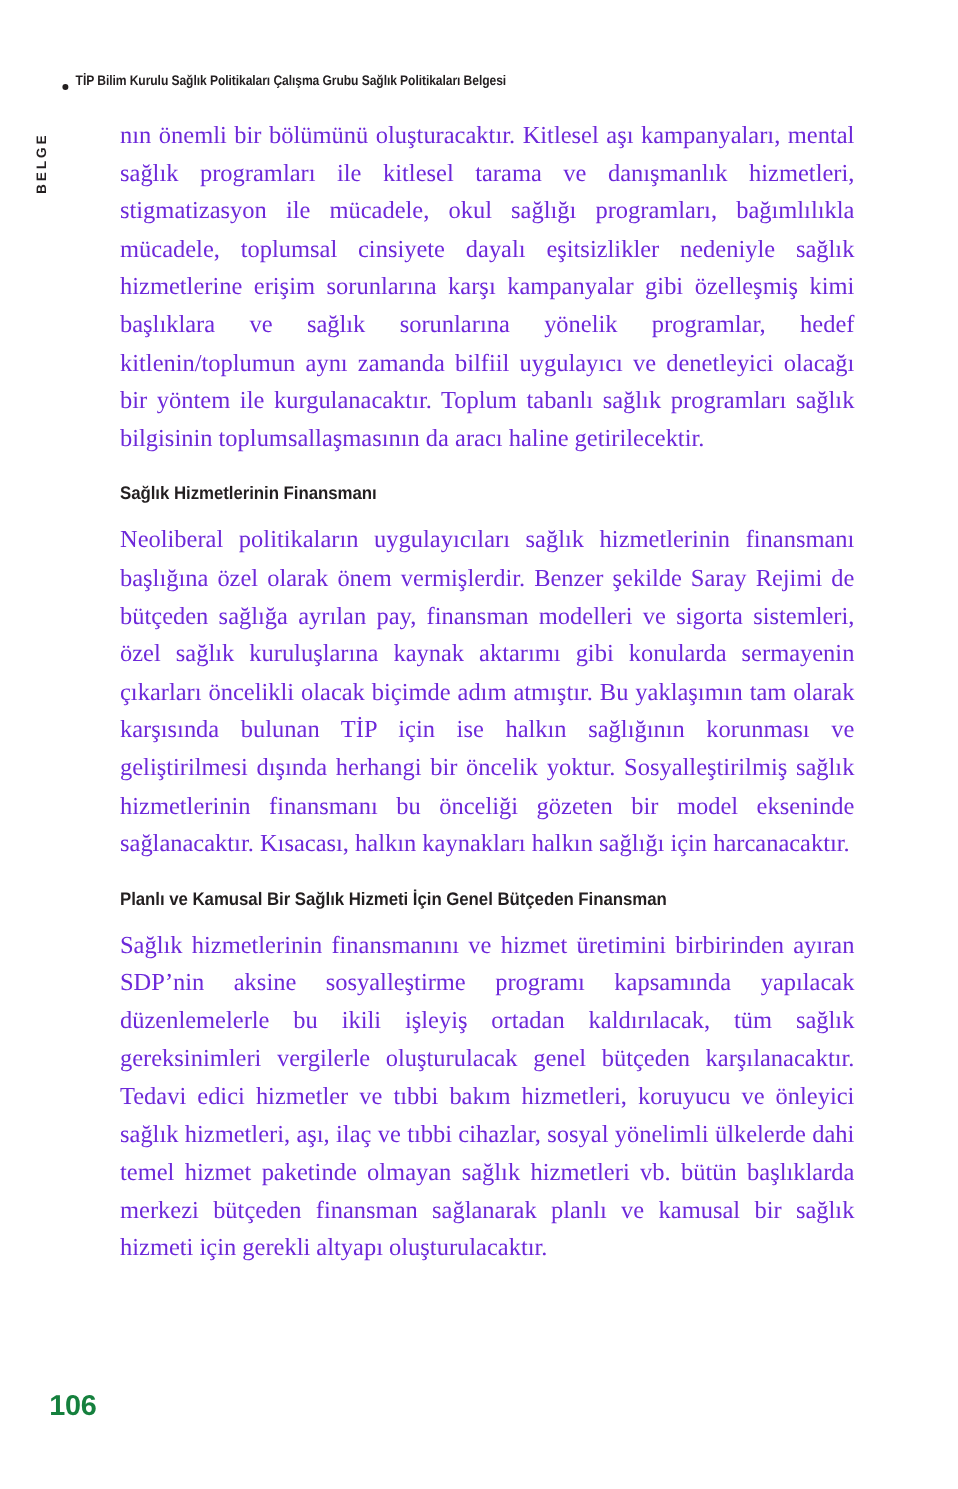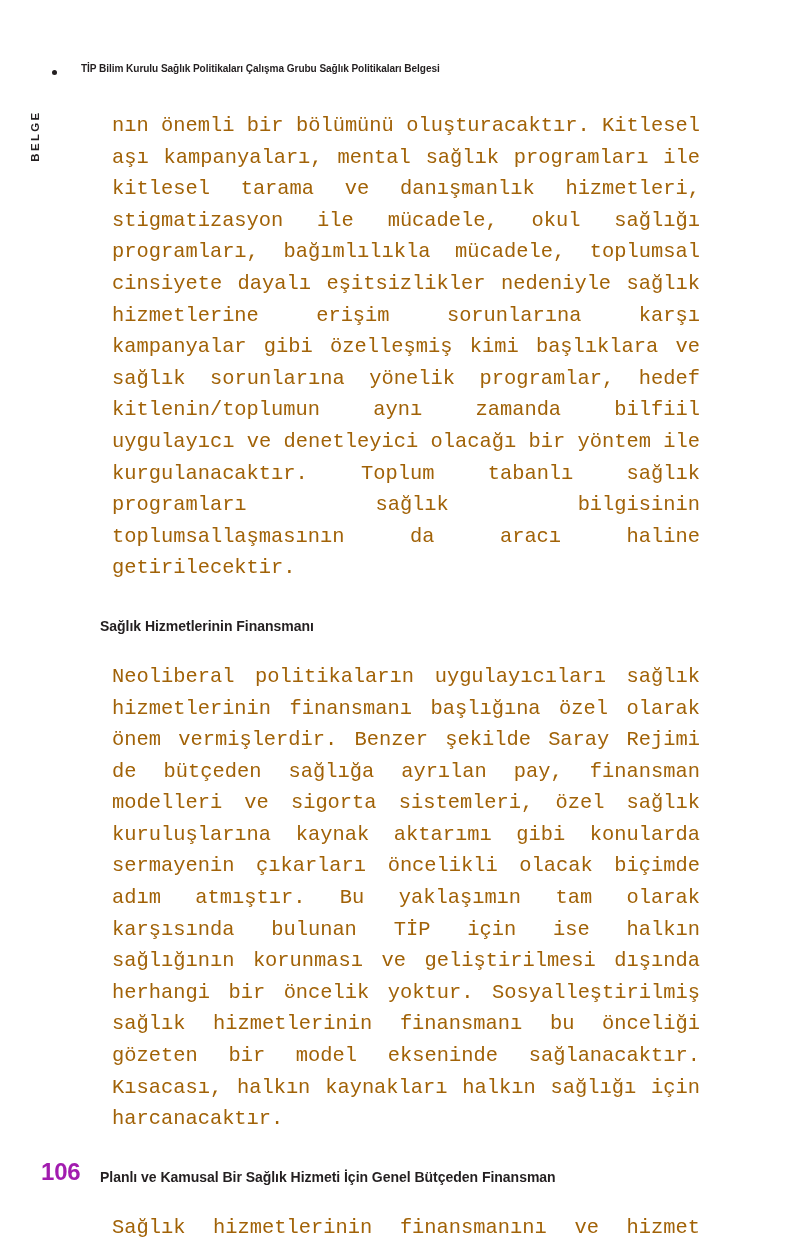--- a/index.html
+++ b/index.html
@@ -22,21 +22,21 @@
     background: #ffffff;
   }
 
   
   .running-header {
     position: absolute;
     left: 52px;
     top: 61px;
     display: flex;
     align-items: flex-end;
-    gap: 24px;
+    gap: 6px;
     white-space: nowrap;
   }
   .header-bullet {
     width: 5px;
     height: 5px;
     border-radius: 50%;
     background: #231f20;
     display: inline-block;
     flex: 0 0 auto;
     position: relative;
@@ -76,28 +76,27 @@
 
   
   .column {
     position: absolute;
     left: 100px;
     top: 98px;
     width: 612px;
   }
 
   p.body-para {
-    margin: 12px;
+    margin: 0;
     text-align: justify;
     text-justify: inter-word;
     font-size: 20.4px;
     line-height: 31.6px;
-    color: #a16207;
+    color: #6d28d9;
     hyphens: manual;
-    font-family: Liberation Mono, monospace;
   }
   p.body-para.last-line-left {
     text-align-last: left;
   }
 
   .para-gap { height: 31.6px; }
 
   h2.sub-heading {
     margin: 0;
     font-family: "Liberation Sans", sans-serif;
@@ -115,21 +114,21 @@
 
   
   .folio {
     position: absolute;
     left: 41px;
     bottom: 55px;
     font-family: "Liberation Sans", sans-serif;
     font-weight: 700;
     font-size: 24px;
     letter-spacing: -0.2px;
-    color: #a21caf;
+    color: #15803d;
   }
 </style>
 </head>
 <body>
 
 <div class="page">
 
   <div class="running-header">
     <span class="header-bullet"></span>
     <span class="header-text">TİP Bilim Kurulu Sağlık Politikaları Çalışma Grubu Sağlık Politikaları Belgesi</span>

